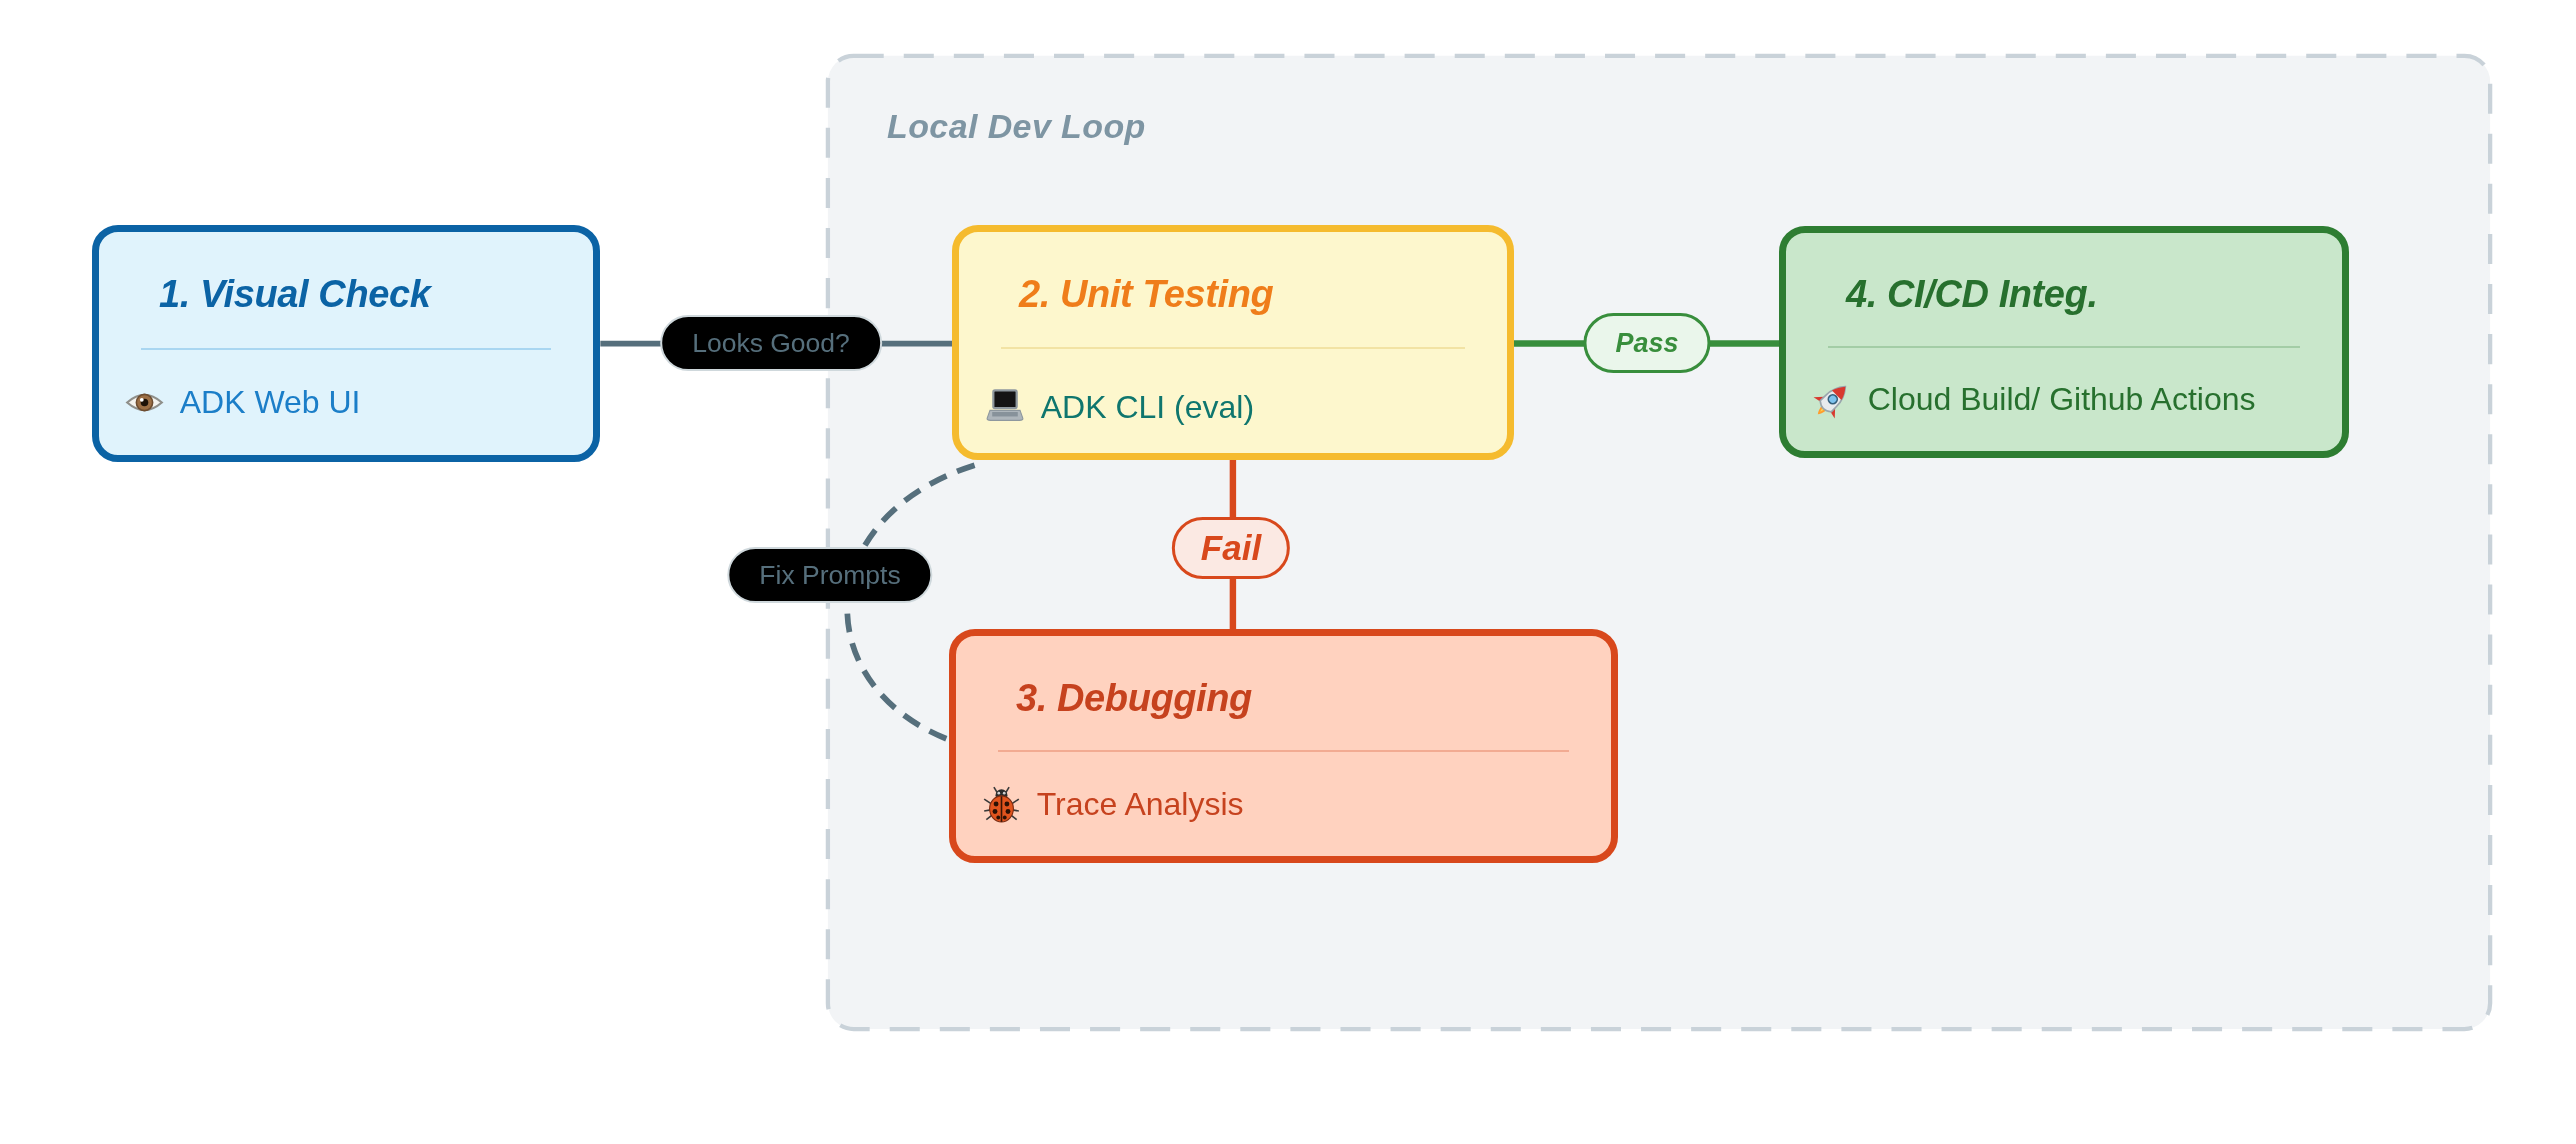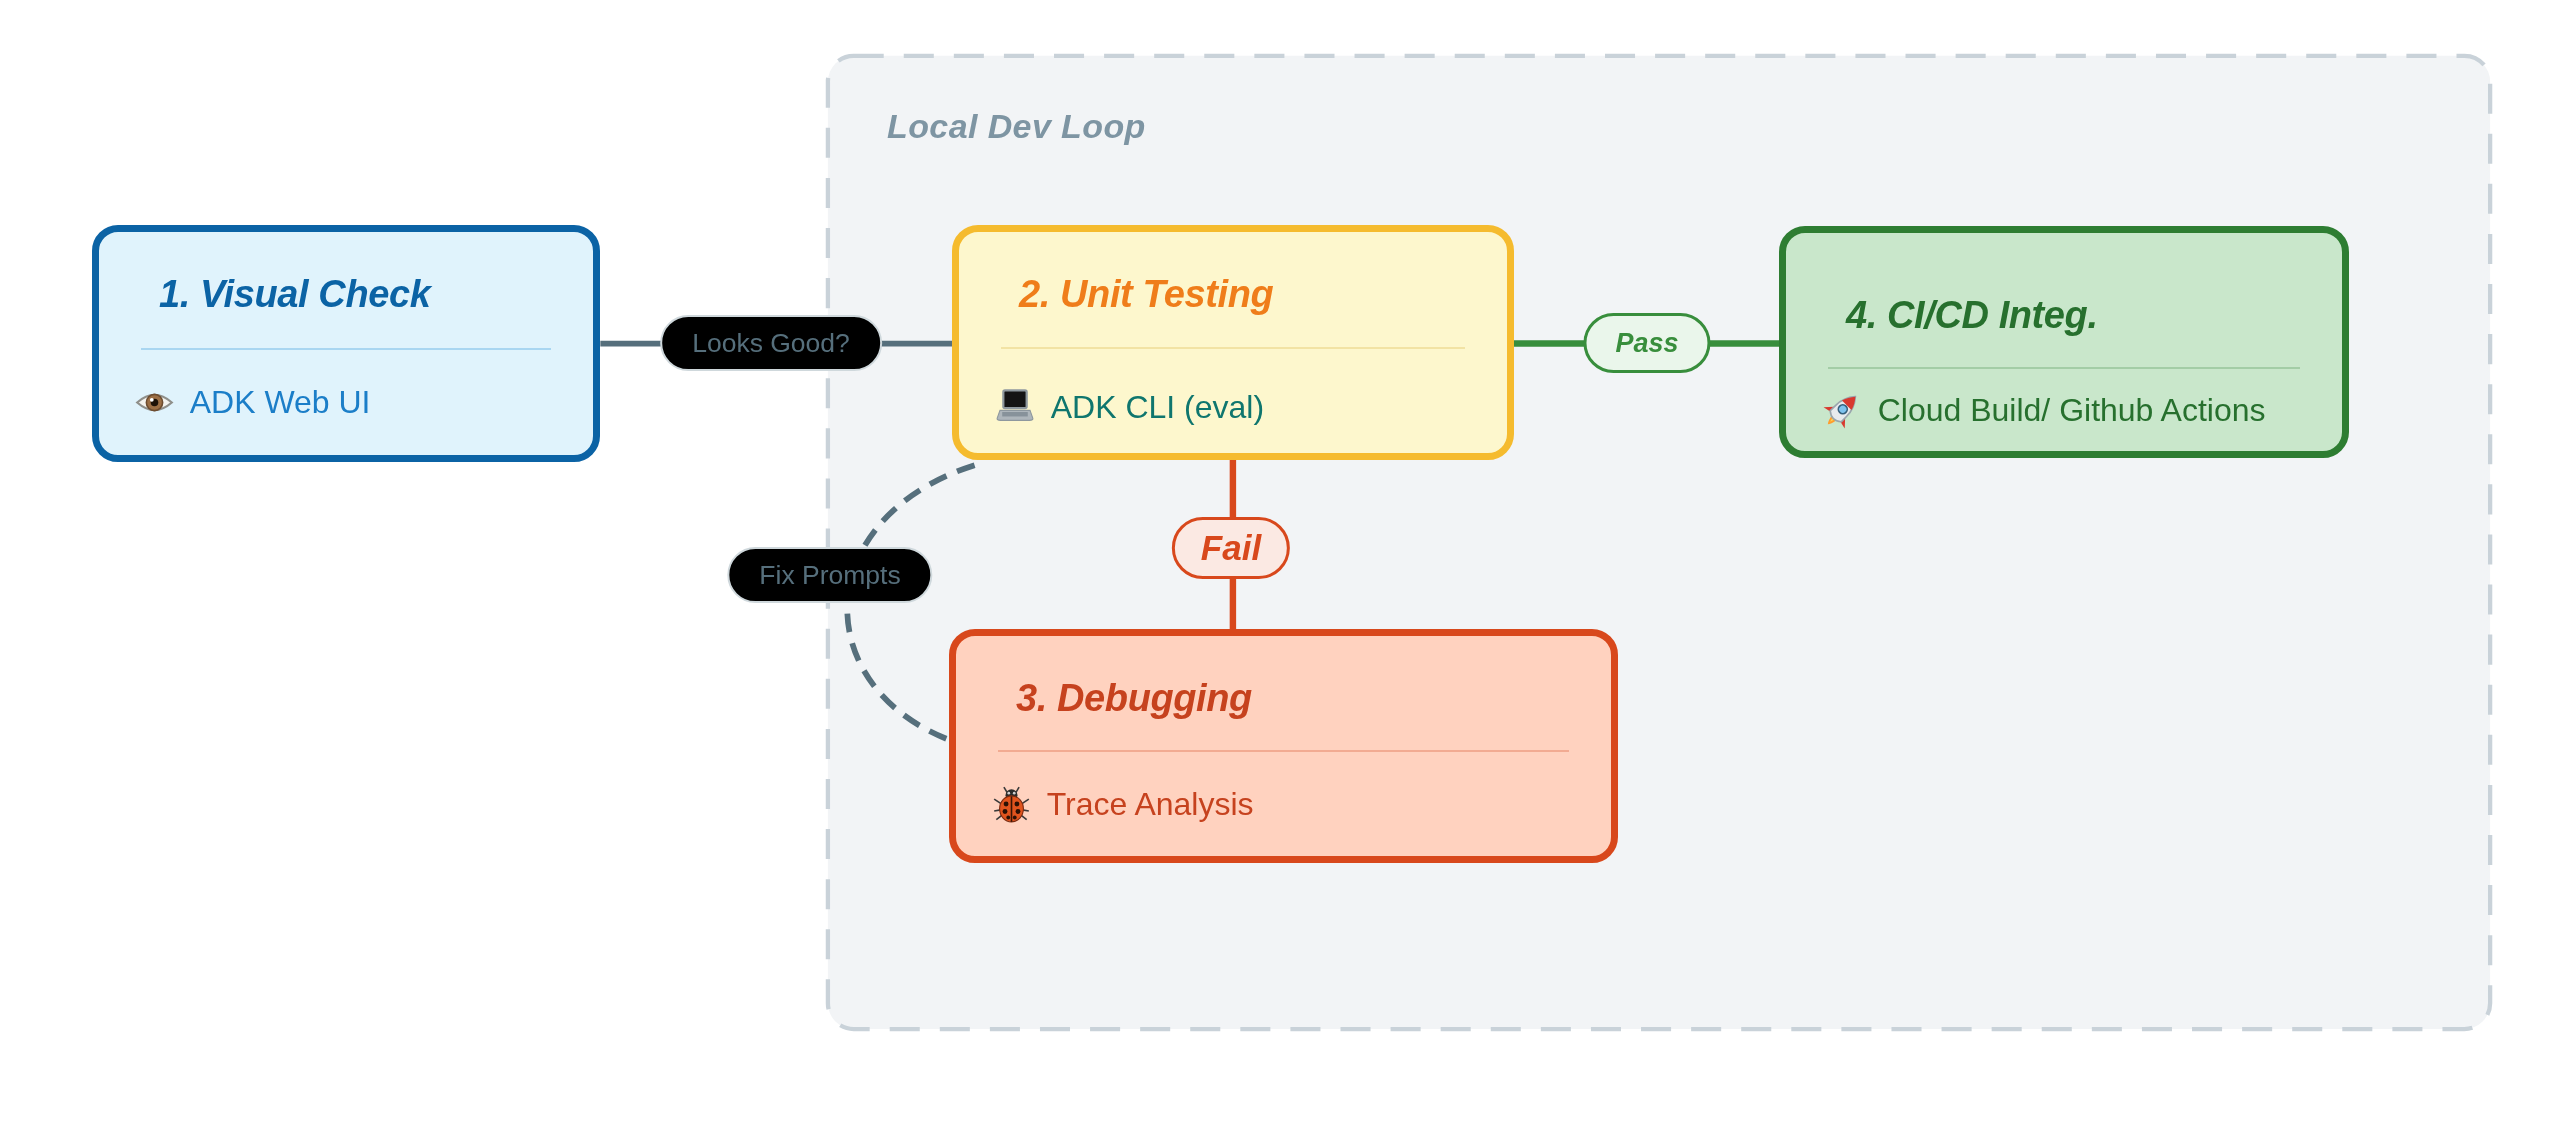--- a/index.html
+++ b/index.html
@@ -55,21 +55,21 @@
   .node-divider {
     height: 0;
     border-top: 2.9px solid;
     margin: 0 42px;
   }
   .node-body {
     flex: 1;
     display: flex;
     align-items: center;
     gap: 15.7px;
-    padding: 0 36px;
+    padding: 0 26px;
     font-size: 32px;
     white-space: nowrap;
   }
   .node-icon { flex: 0 0 auto; display: flex; align-items: center; }
   .node-icon svg { display: block; }
 
   #node-visual-check {
     left: 92px; top: 225px; width: 508px; height: 237px;
     background: #E0F3FC; border: 7.2px solid #0B63A5;
   }
@@ -90,21 +90,21 @@
     background: #FFD2BF; border: 7.2px solid #D8481C;
   }
   #node-debugging .node-title { color: #C6421E; }
   #node-debugging .node-divider { border-color: #F2AB92; }
   #node-debugging .node-body { color: #C6421E; }
 
   #node-cicd {
     left: 1779px; top: 226px; width: 570px; height: 232px;
     background: #C9E7CB; border: 7.2px solid #2E7D32;
   }
-  #node-cicd .node-title { color: #27702E; margin-top: 21px; }
+  #node-cicd .node-title { color: #27702E; }
   #node-cicd .node-divider { border-color: #A3CDA6; }
   #node-cicd .node-body { color: #27702E; }
 
   .pill {
     position: absolute;
     transform: translate(-50%, -50%);
     display: flex;
     align-items: center;
     justify-content: center;
     border-radius: 43px;

